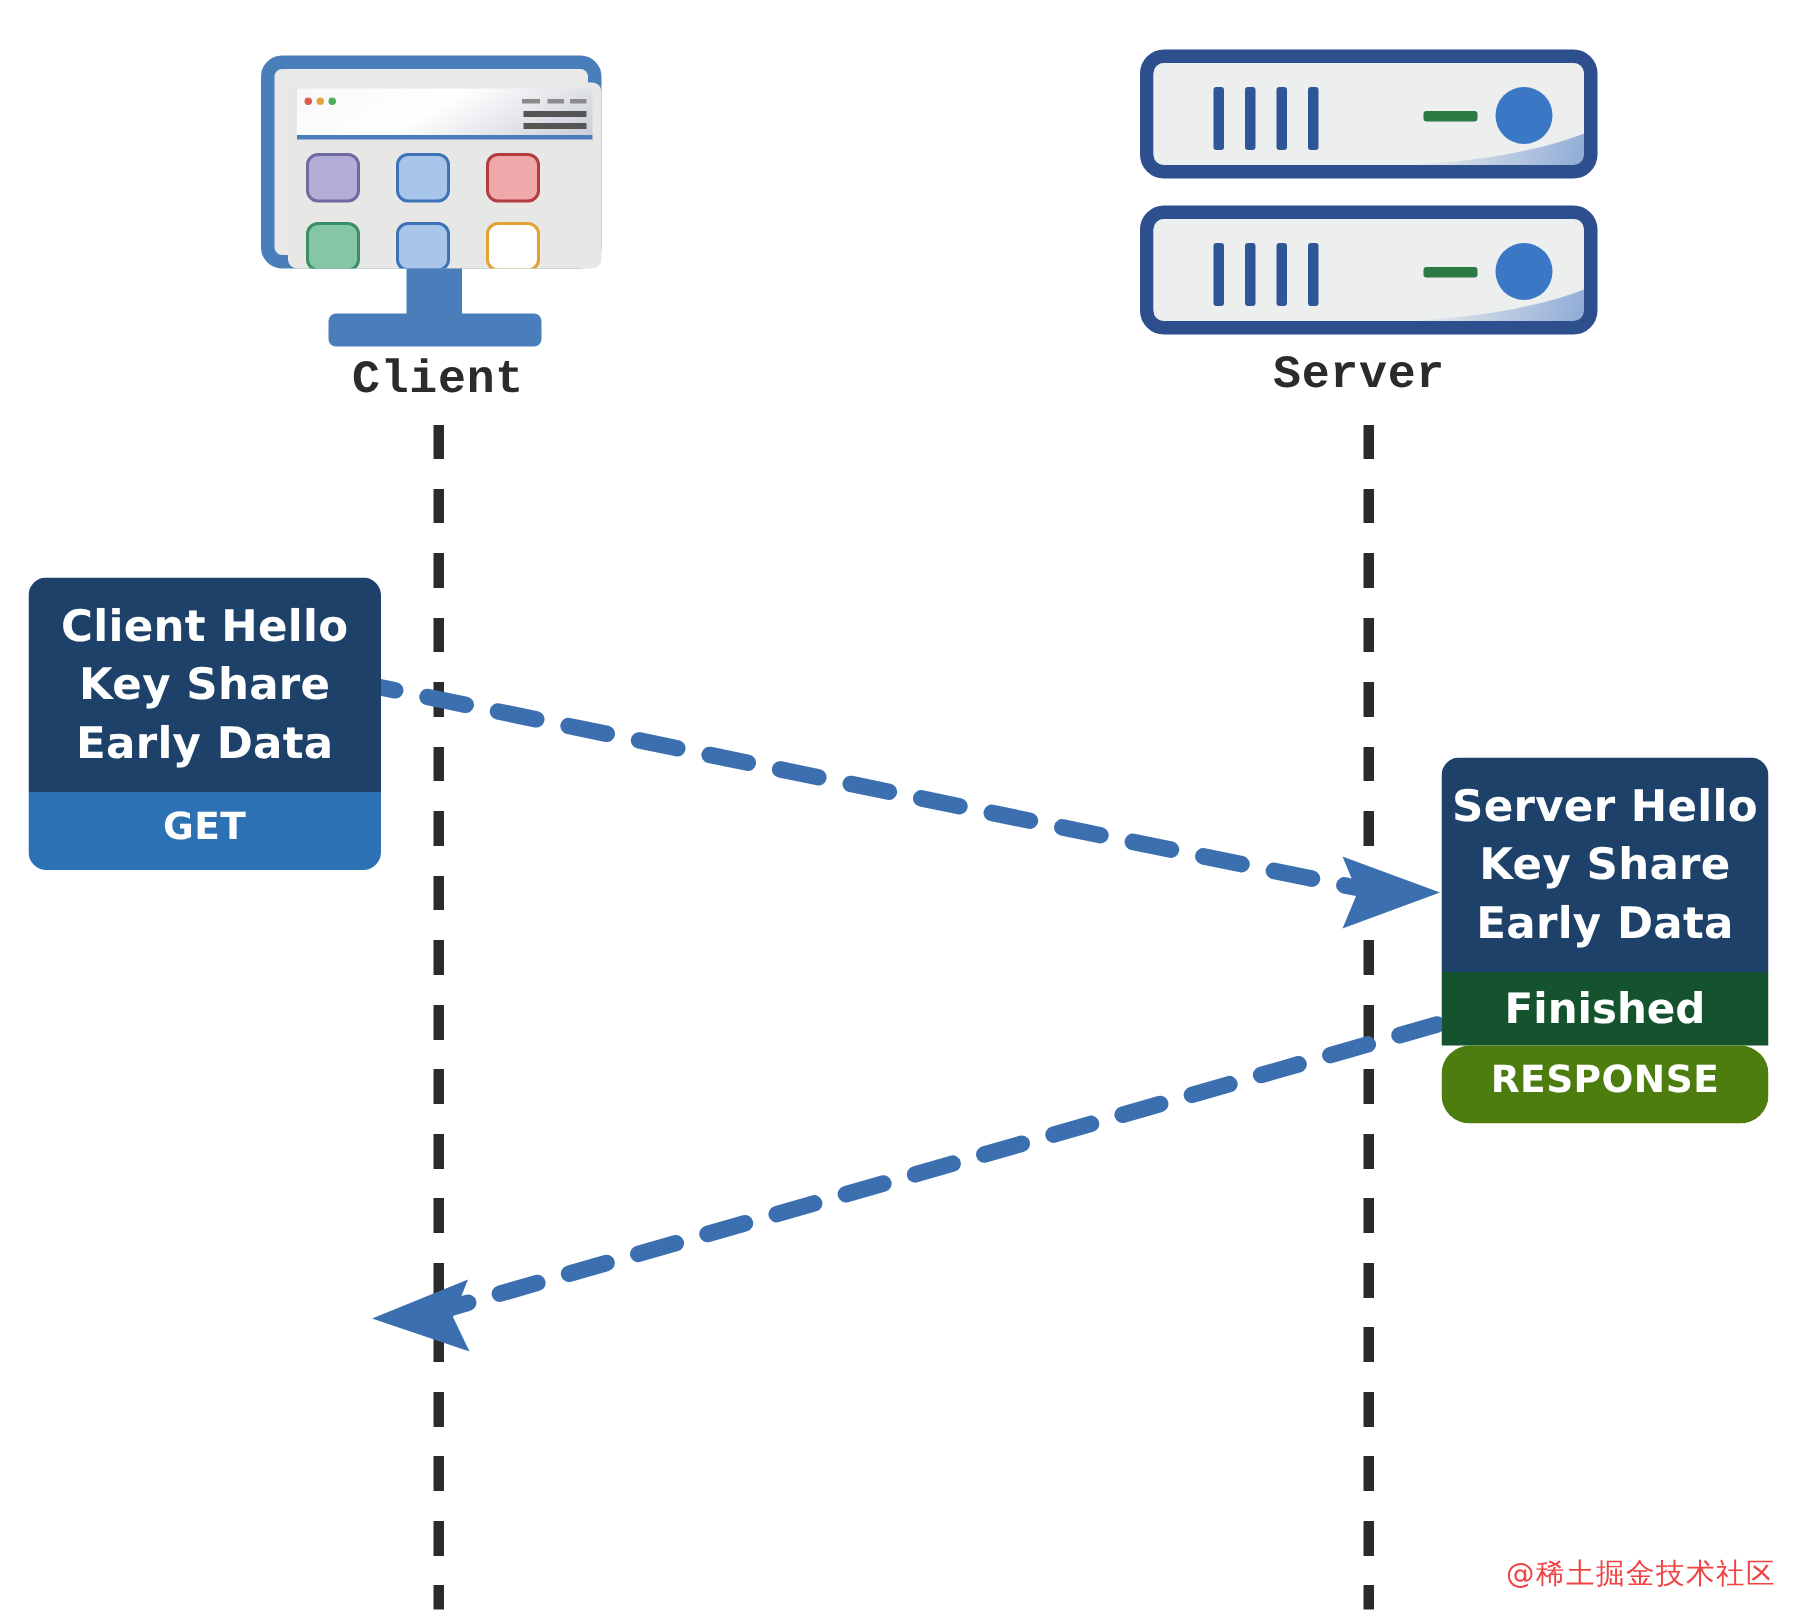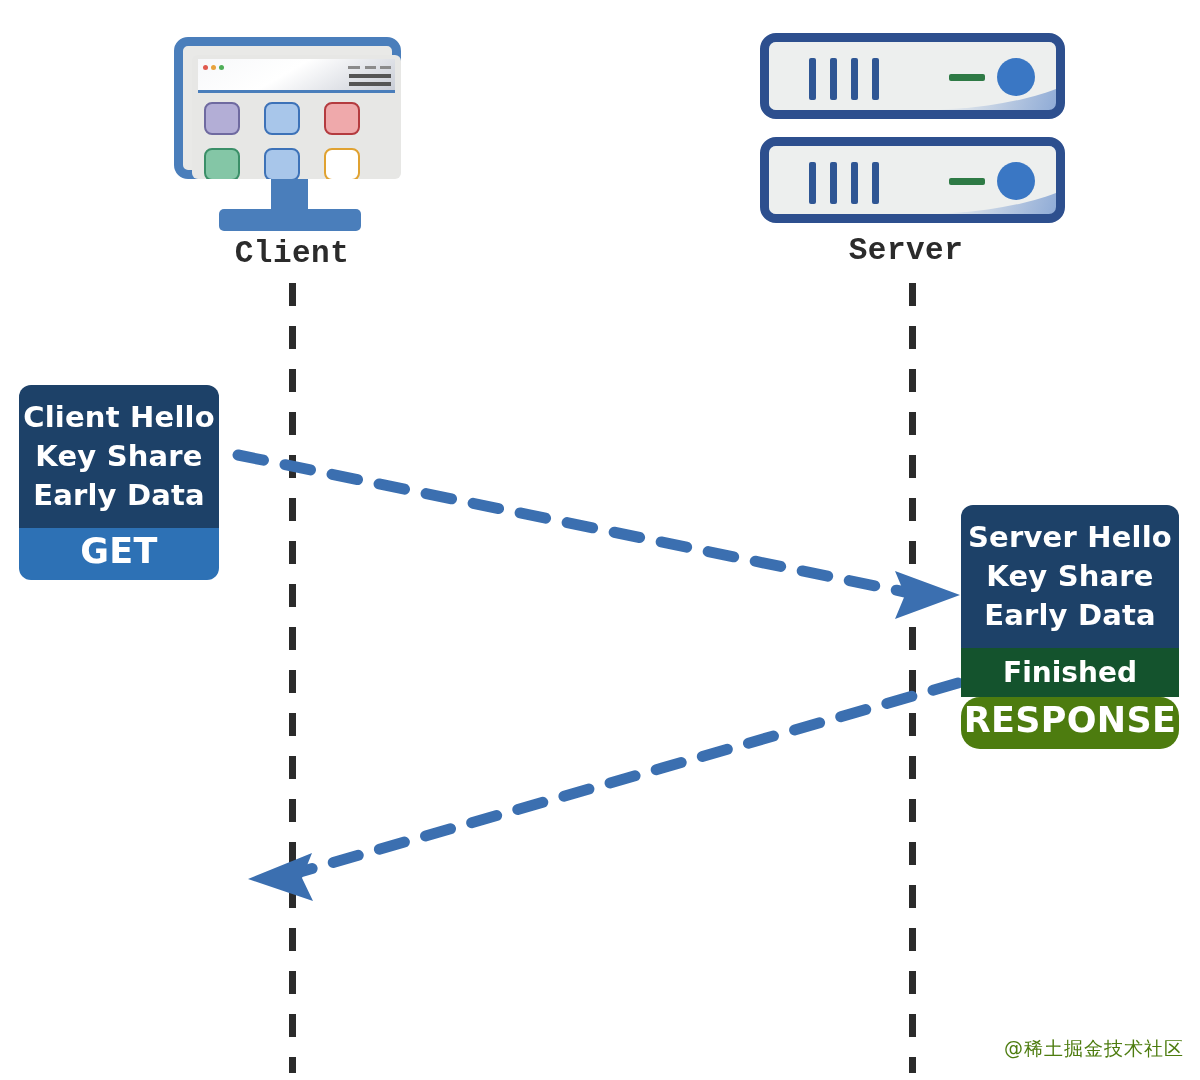--- a/index.html
+++ b/index.html
@@ -232,26 +232,26 @@
     letter-spacing: 0.2px;
   }
   .msg-sub {
     color: #ffffff;
     font-weight: bold;
     font-size: 29px;
     line-height: 36px;
     padding: 8px 0 9px 0;
   }
   .msg-sub.finished { font-size: 28px; padding: 7px 0 6px 0; }
-  .msg-sub.big { font-size: 35px; padding: 5px 0 11px 0; letter-spacing: 0.3px; }
+  .msg-sub.big { font-size: 25px; padding: 5px 0 11px 0; letter-spacing: 0.3px; }
 
   #client-msg-box {
     left: 19px;
     top: 385px;
-    width: 200px;
+    width: 235px;
   }
   #server-msg-box {
     left: 961px;
     top: 505px;
     width: 218px;
   }
 
   
   .arrow-layer {
     position: absolute;
@@ -261,21 +261,21 @@
     pointer-events: none;
   }
 
   
   #watermark {
     position: absolute;
     right: 16px;
     bottom: 18px;
     font-family: "DejaVu Sans", "Liberation Sans", sans-serif;
     font-size: 19px;
-    color: #4d7c0f;
+    color: #ef4444;
     letter-spacing: 1px;
     white-space: nowrap;
   }
 </style>
 </head>
 <body>
 
 <div class="stage">
 
   <div class="monitor">

